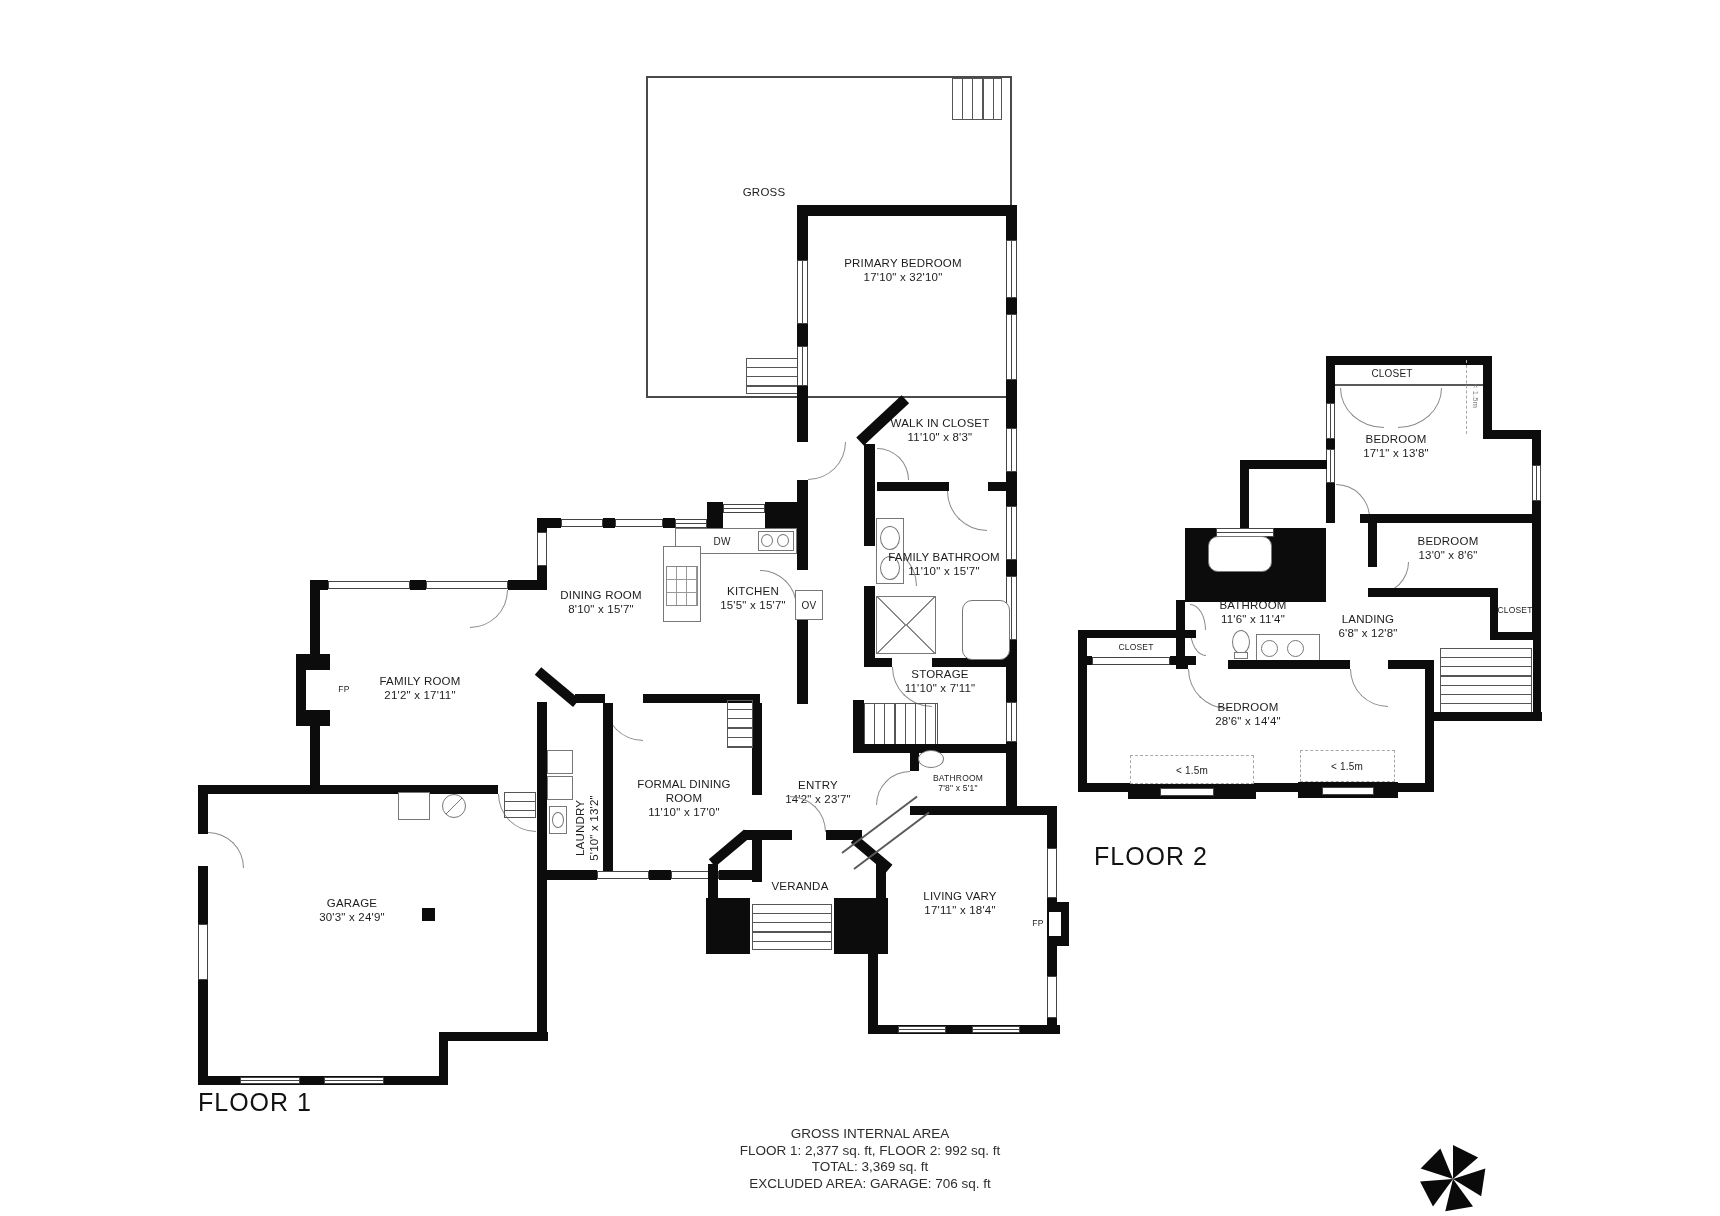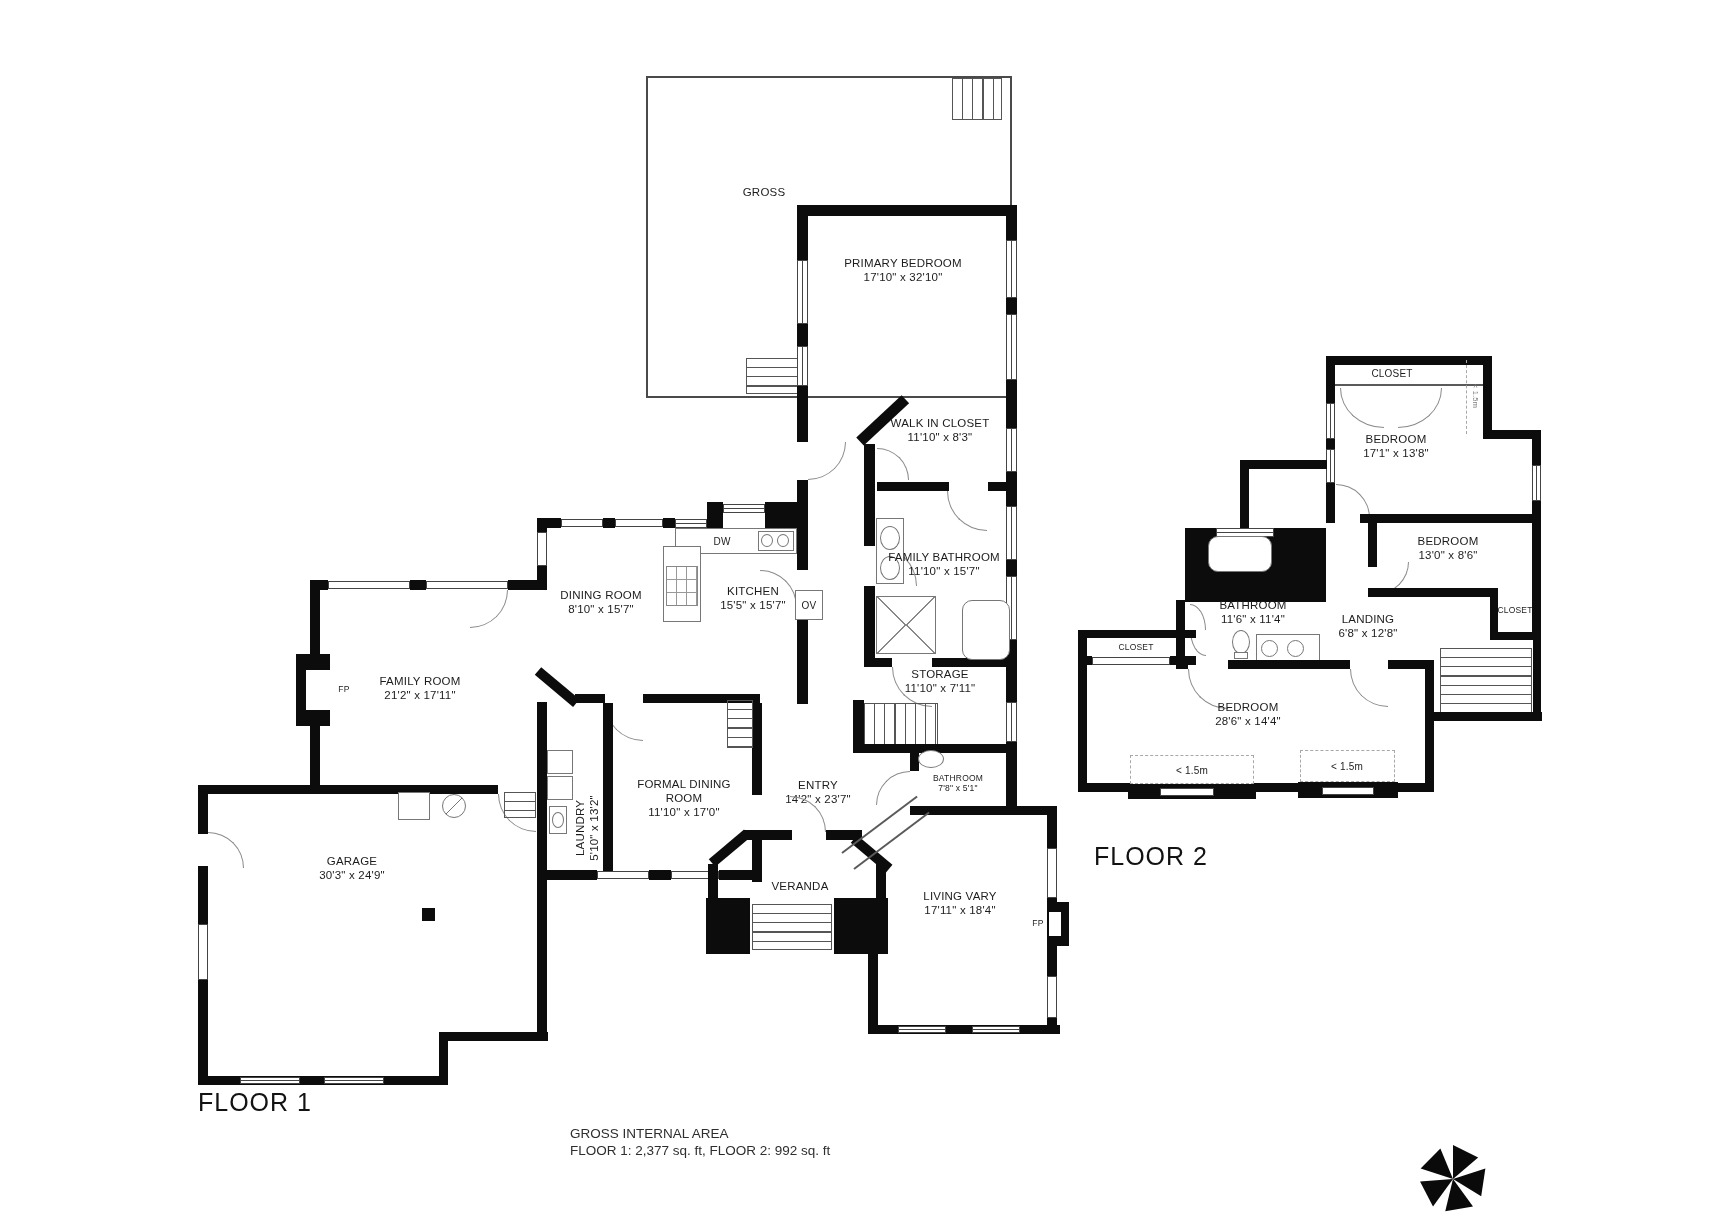--- a/index.html
+++ b/index.html
@@ -33,21 +33,21 @@
   .niche{background:#fff;}
   .rlabel{position:absolute;transform:translate(-50%,-50%);text-align:center;color:#1c1c1c;
           font-size:11.5px;line-height:14px;letter-spacing:.2px;white-space:nowrap;}
   .rlabel .dim{display:block;}
   .wrap{white-space:normal;width:128px;}
   .tinyl{font-size:8.5px;line-height:9.5px;}
   .midl{font-size:10px;line-height:11px;}
   .vert{transform:translate(-50%,-50%) rotate(-90deg);}
   .vert2{transform:translate(-50%,-50%) rotate(90deg);font-size:7.5px;color:#7a7a7a;}
   .caption{position:absolute;font-size:25px;letter-spacing:1px;color:#121212;}
-  .footer{position:absolute;left:570px;top:1126px;width:600px;color:#2e2e2e;
+  .footer{position:absolute;left:570px;top:1126px;width:600px;text-align:center;color:#2e2e2e;
           font-size:13.5px;line-height:16.5px;}
   .footer .mut{color:#b4b4b4;font-size:12.5px;}
   .brand{position:absolute;left:1416px;top:1142px;display:flex;align-items:center;}
   .brand .word{font-size:43px;color:#000;letter-spacing:-.5px;margin-left:10px;}
   .brand sup{font-size:13px;vertical-align:28px;}
 </style>
 </head>
 <body>
 
 <div id="canvas">
@@ -222,21 +222,21 @@
     <i class="w" style="left:198px;top:1076px;width:250px;height:9px"></i>
     <i class="winh" style="left:240px;top:1077px;width:60px;height:7px"></i>
     <i class="winh" style="left:324px;top:1077px;width:60px;height:7px"></i>
     <i class="w" style="left:439px;top:1032px;width:9px;height:53px"></i>
     <i class="w" style="left:448px;top:1032px;width:100px;height:9px"></i>
     <i class="w" style="left:537px;top:880px;width:10px;height:161px"></i>
     <i class="fix" style="left:398px;top:792px;width:32px;height:28px"></i>
     <i class="slash" style="left:442px;top:794px;width:24px;height:24px"></i>
     <i class="w" style="left:422px;top:908px;width:13px;height:13px"></i>
     <i class="sth" style="left:504px;top:792px;width:32px;height:26px"></i>
-    <div class="rlabel" style="left:352px;top:868px"><span>GARAGE</span><span class="dim">30'3" x 24'9"</span></div>
+    <div class="rlabel" style="left:352px;top:910px"><span>GARAGE</span><span class="dim">30'3" x 24'9"</span></div>
 
     <div class="caption" style="left:198px;top:1088px">FLOOR 1</div>
   </div>
 
   <div>
 
     <i class="w" style="left:1326px;top:356px;width:166px;height:9px"></i>
     <i class="w" style="left:1326px;top:365px;width:9px;height:28px"></i>
     <i class="w" style="left:1483px;top:365px;width:9px;height:74px"></i>
     <i class="thin" style="left:1335px;top:384px;width:148px;height:2px"></i>
@@ -315,20 +315,22 @@
     <i class="w" style="left:1078px;top:783px;width:52px;height:9px"></i>
     <i class="w" style="left:1254px;top:783px;width:46px;height:9px"></i>
     <i class="w" style="left:1396px;top:783px;width:38px;height:9px"></i>
 
     <div class="caption" style="left:1094px;top:842px">FLOOR 2</div>
   </div>
 
   <div class="footer">
     <div>GROSS INTERNAL AREA</div>
     <div>FLOOR 1: 2,377 sq. ft, FLOOR 2: 992 sq. ft</div>
+    <div>TOTAL: 3,369 sq. ft</div>
+    <div>EXCLUDED AREA: GARAGE: 706 sq. ft</div>
   </div>
 
   <div class="brand">
     <svg width="74" height="74" viewBox="0 0 100 100">
       <g fill="#0a0a0a">
         <path d="M50 50 L50 4 L84 21 Z"></path>
         <path d="M50 50 L50 4 L84 21 Z" transform="rotate(72 50 50)"></path>
         <path d="M50 50 L50 4 L84 21 Z" transform="rotate(144 50 50)"></path>
         <path d="M50 50 L50 4 L84 21 Z" transform="rotate(216 50 50)"></path>
         <path d="M50 50 L50 4 L84 21 Z" transform="rotate(288 50 50)"></path>

